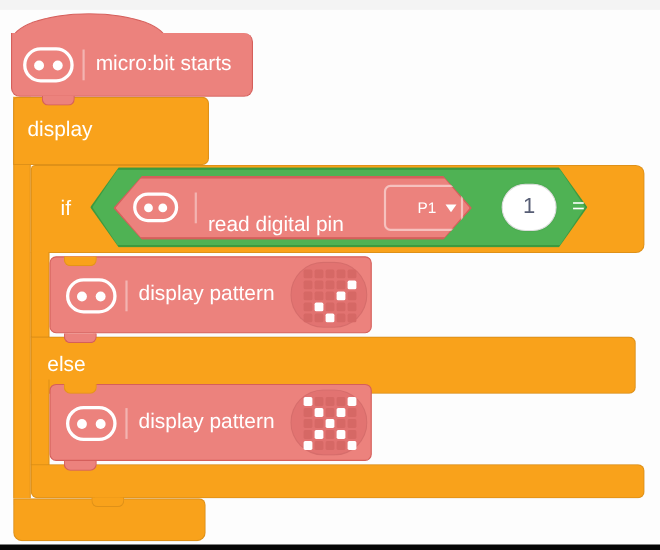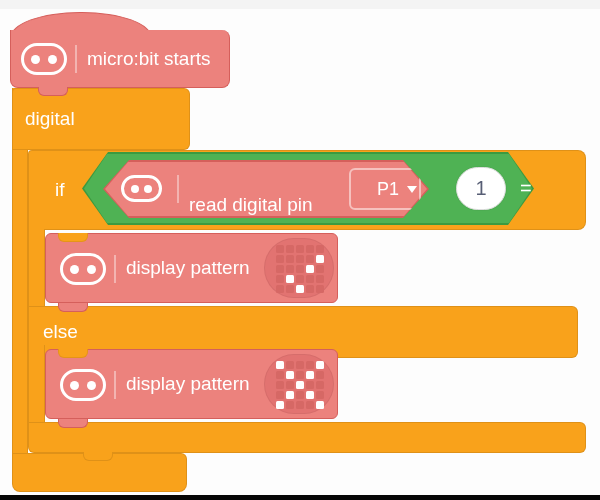--- a/index.html
+++ b/index.html
@@ -24,35 +24,35 @@
   .tab{position:absolute;left:12px;top:-1px;width:28px;height:8px;background:var(--c-orange);
        border:1px solid rgba(0,0,0,0.08);border-top:none;border-radius:0 0 6px 6px;}
   
   .hex-o{clip-path:polygon(26px 0%,calc(100% - 26px) 0%,100% 50%,calc(100% - 26px) 100%,26px 100%,0% 50%);}
   .hex-i{clip-path:polygon(23px 0%,calc(100% - 23px) 0%,100% 50%,calc(100% - 23px) 100%,23px 100%,0% 50%);}
   
   .ledoval{background:var(--c-led-oval);border-radius:30px;border:1px solid rgba(0,0,0,0.05);}
   .ledgrid{position:absolute;left:11px;top:6px;display:grid;grid-template-columns:repeat(5,8px);grid-auto-rows:8px;gap:2px;}
   .ledgrid .cell{background:var(--c-led-dim);border-radius:1.5px;}
   .ledgrid .cell.lit{background:#fff;}
-  .dropdown{border:2px solid rgba(255,255,255,0.50);border-radius:6px;display:flex;align-items:center;justify-content:center;gap:8px;color:#fff;font-size:18px;padding-left:24px;}
+  .dropdown{border:2px solid rgba(255,255,255,0.50);border-radius:6px;display:flex;align-items:center;justify-content:center;gap:8px;color:#fff;font-size:14px;padding-left:24px;}
   .caret{width:0;height:0;border-left:5px solid transparent;border-right:5px solid transparent;border-top:7px solid #fff;}
   .pill{background:#fff;border:1px solid #ddd;border-radius:22px;display:flex;align-items:center;justify-content:center;
         color:var(--c-text-dark);font-size:20px;box-shadow:0 0 0 1px rgba(0,0,0,0.03);}
 </style>
 </head>
 <body>
 
 <div id="workspace">
 
   <div class="abs" style="left:0;top:0;width:600px;height:9px;background:#f4f4f4;"></div>
 
   <div class="abs orange" style="left:12px;top:88px;width:16px;height:365px;border-top:none;border-bottom:none;"></div>
   <div class="abs orange" style="left:12px;top:88px;width:178px;height:62px;border-radius:4px 6px 6px 0;">
-    <span class="lbl" style="position:absolute;left:12px;top:0;height:100%;">digital</span>
+    <span class="lbl" style="position:absolute;left:12px;top:0;height:100%;">display</span>
   </div>
   <div class="abs orange" style="left:12px;top:453px;width:175px;height:39px;border-radius:0 6px 8px 8px;"></div>
 
   <div class="abs orange" style="left:28px;top:150px;width:558px;height:80px;border-radius:4px 8px 8px 0;">
     <span class="lbl" style="position:absolute;left:26px;top:0;height:100%;">if</span>
   </div>
   <div class="abs orange" style="left:28px;top:229px;width:17px;height:78px;border-top:none;border-bottom:none;"></div>
   <div class="abs orange" style="left:28px;top:306px;width:550px;height:52px;border-radius:0 6px 6px 0;padding-left:24px;">
     <span class="lbl" style="position:absolute;left:14px;top:0;height:100%;">else</span>
   </div>

